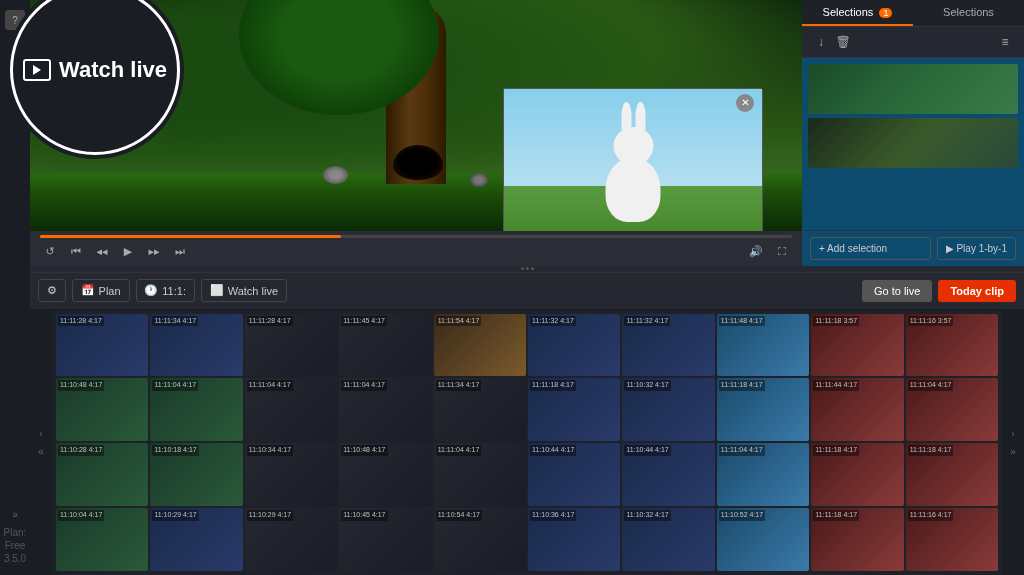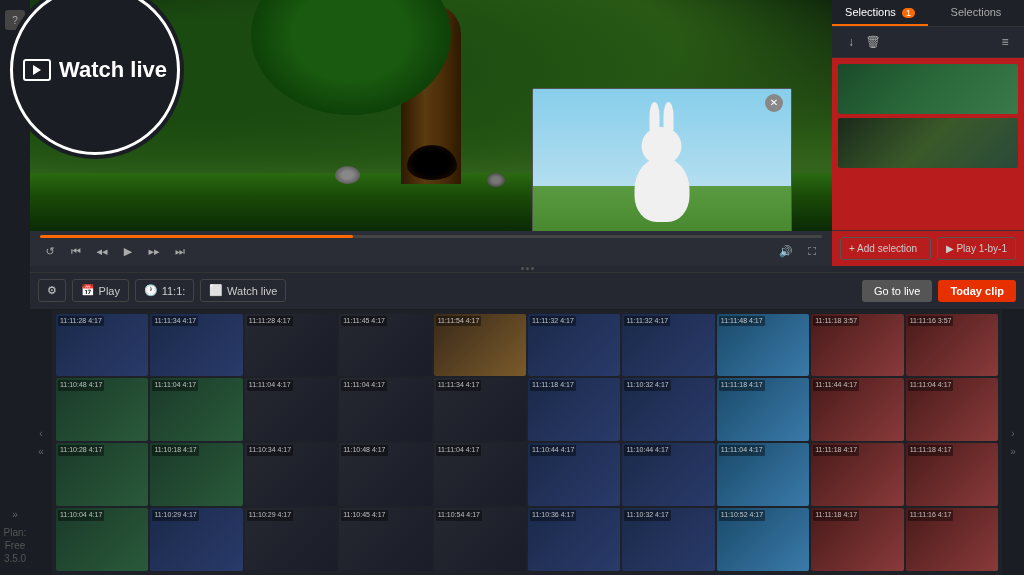--- a/index.html
+++ b/index.html
@@ -322,22 +322,22 @@
       justify-content: center;
       color: #aaa;
       font-size: 11px;
       cursor: pointer;
     }
 
     .ctrl-spacer { flex: 1; }
 
     
     .right-panel {
-      width: 192px;
-      background: #b91c1c;
+      width: 222px;
+      background: #0c4a6e;
       display: flex;
       flex-direction: column;
     }
 
     .panel-tabs {
       display: flex;
       background: #1e2128;
       border-bottom: 1px solid #333;
     }
 
@@ -763,21 +763,21 @@
         <div class="drag-dot"></div>
       </div>
     </div>
 
     <div class="bottom-toolbar">
       <button class="toolbar-btn">
         <span>⚙</span>
       </button>
       <button class="toolbar-btn">
         <span>📅</span>
-        <span>Play</span>
+        <span>Plan</span>
       </button>
       <button class="toolbar-btn">
         <span>🕐</span>
         <span>11:1:</span>
       </button>
       <button class="toolbar-btn">
         <span>⬜</span>
         <span>Watch live</span>
       </button>
       <div class="toolbar-spacer"></div>

